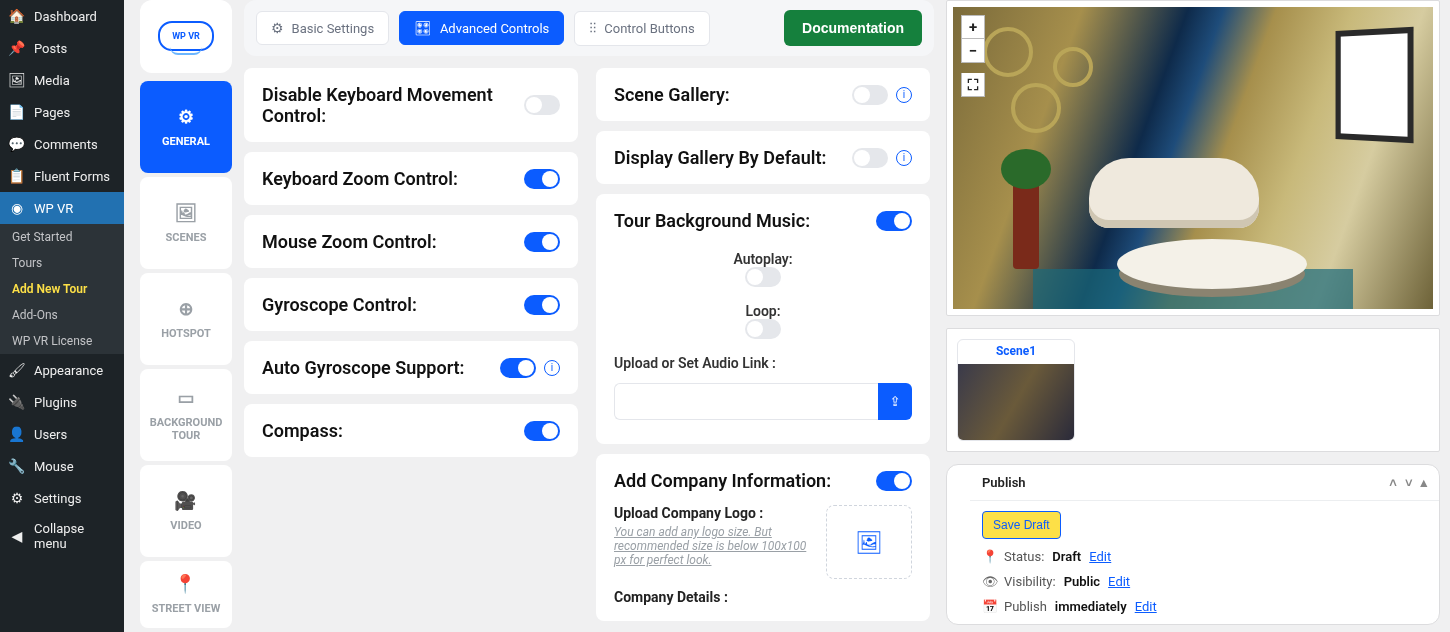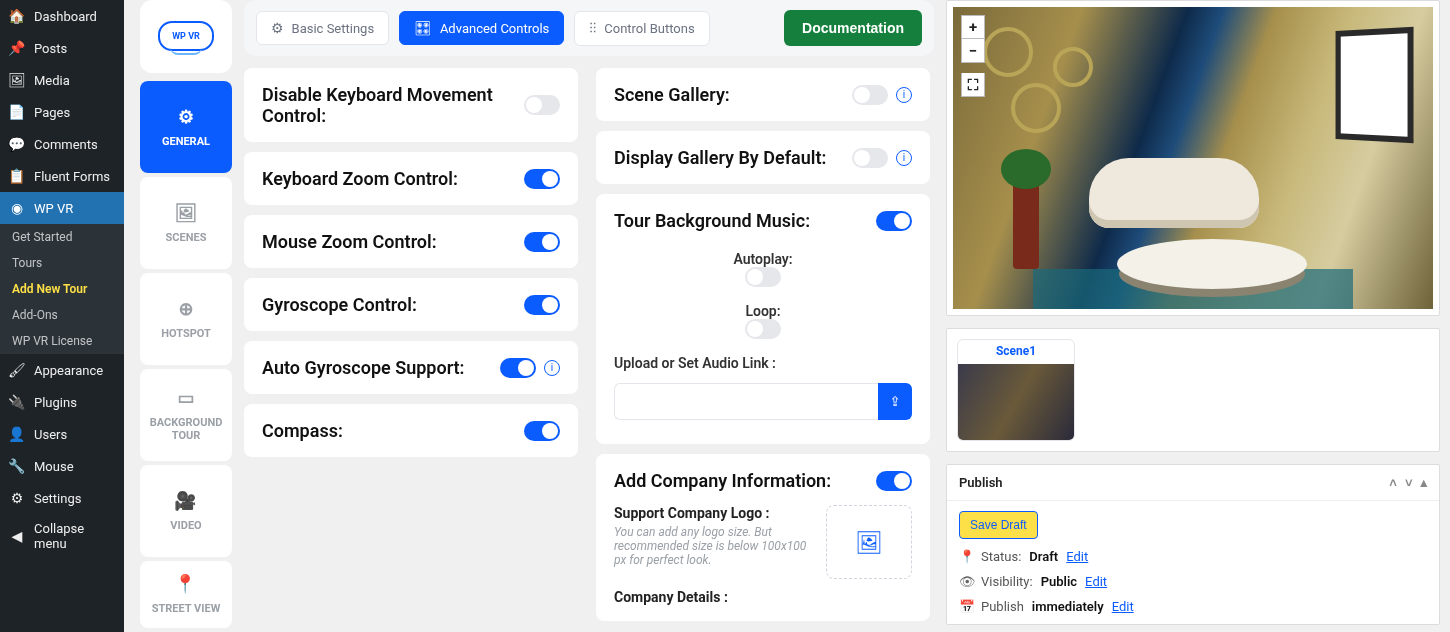--- a/index.html
+++ b/index.html
@@ -55,39 +55,39 @@
   .tog-wrap { display:flex; align-items:center; }
 
   .subrow { display:flex; align-items:center; justify-content:space-between; padding:8px 0;flex-direction:column; }
   .sublabel { font-size:14px; font-weight:600; color:#333; }
   .audio-input { display:flex; margin-top:6px; }
   .audio-input input { flex:1; border:1px solid #e4e6eb; border-radius:6px 0 0 6px; padding:10px; font-size:13px; border-right:none; }
   .audio-btn { width:34px; background:#0b5cff; border:none; border-radius:0 6px 6px 0; color:#fff; display:flex; align-items:center; justify-content:center; cursor:pointer; }
 
   .logo-row { display:flex; gap:14px; align-items:flex-start; }
   .logo-text .lt-title { font-weight:700; font-size:14px; margin-bottom:4px; }
-  .logo-text .lt-desc { font-size:12px; color:#9aa0a6; font-style:italic; }
+  .logo-text .lt-desc { font-size:12px; color:#9aa0a6; font-style:italic;text-decoration:underline; }
   .logo-box { width:86px; height:74px; border:1px dashed #d0d5dd; border-radius:8px; display:flex; align-items:center; justify-content:center; color:#0b5cff; font-size:22px; cursor:pointer; flex-shrink:0; }
   .cd-title { font-weight:700; font-size:14px; margin-top:10px; }
 
   
   .right-pane { width:494px; display:flex; flex-direction:column; gap:12px; overflow:hidden; }
   .preview-box { background:#fff; border:1px solid #dcdcde; border-radius:2px; padding:6px; }
   .preview { position:relative; height:302px; overflow:hidden; background: linear-gradient(110deg,#7a6a3a 0%,#a68f4c 22%,#0e2a4a 40%,#1e4c7a 46%,#a68f4c 55%,#c8b97a 68%,#d6cca0 80%,#6d6238 100%); }
   .pv-ctrls { position:absolute; top:8px; left:8px; display:flex; flex-direction:column; gap:0; }
   .pv-btn { width:24px; height:24px; background:#fff; border:1px solid #bbb; display:flex; align-items:center; justify-content:center; font-size:15px; font-weight:700; cursor:pointer; }
   .pv-btn + .pv-btn { border-top:none; }
   .pv-full { margin-top:10px; border:1px solid #bbb; }
 
   .scene-strip { background:#fff; border:1px solid #dcdcde; padding:10px; border-radius:2px; }
   .scene-card { width:118px; border:1px solid #e4e6eb; border-radius:6px; overflow:hidden; }
   .scene-card .sc-title { text-align:center; font-size:12px; font-weight:700; color:#0b5cff; padding:4px 0 6px; }
   .scene-thumb { height:76px; background: linear-gradient(120deg,#3a3a4a,#6a5a3a,#2a2a3a); }
 
-  .publish-box { background:#fff; border:1px solid #dcdcde; border-radius:2px; }
+  .publish-box { background:#fff; border:1px solid #dcdcde; border-radius:12px;padding-left:23px; }
   .pb-head { display:flex; align-items:center; justify-content:space-between; padding:10px 12px; border-bottom:1px solid #eceef0; font-size:13px; font-weight:600; }
   .pb-head-ic { display:flex; gap:8px; color:#888; }
   .pb-body { padding:10px 12px; display:flex; flex-direction:column; gap:10px; }
   .save-draft { align-self:flex-start; background:#fde047; border:1px solid #0b5cff; color:#0b5cff; border-radius:4px; padding:6px 10px; font-size:12px; cursor:pointer; }
   .pb-row { display:flex; align-items:center; gap:8px; font-size:13px; color:#555; }
   .pb-row .key { width:14px; text-align:center; color:#666; }
   .pb-row a { color:#0b5cff; text-decoration:underline; cursor:pointer; }
   .pb-row .val { color:#111; font-weight:600; }
 
   
@@ -293,21 +293,21 @@
 
 
             <div class="card">
               <div class="card-row">
                 <span class="card-label">Add Company Information:</span>
                 <span class="toggle on"></span>
               </div>
               <div style="height:14px"></div>
               <div class="logo-row">
                 <div class="logo-text">
-                  <div class="lt-title">Support Company Logo :</div>
+                  <div class="lt-title">Upload Company Logo :</div>
                   <div class="lt-desc">You can add any logo size. But recommended size is below 100x100 px for perfect look.</div>
                 </div>
                 <div class="logo-box">
                     <span>🖼</span>
                   </div>
               </div>
               <div class="cd-title">Company Details :</div>
             </div>
           </div>
         </div>

